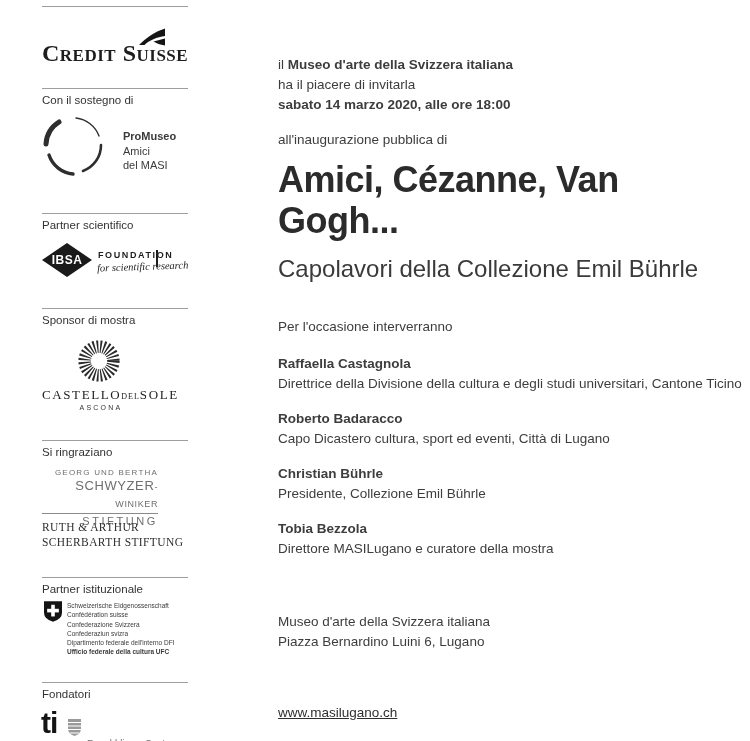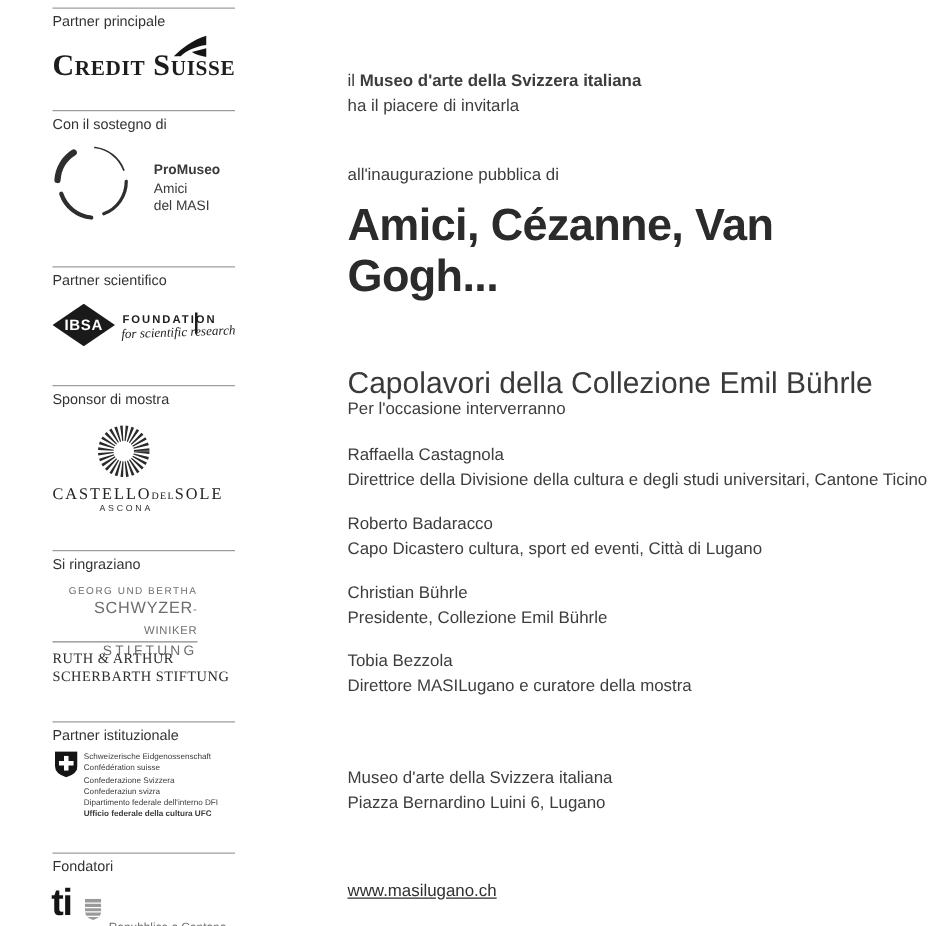--- a/index.html
+++ b/index.html
@@ -52,36 +52,35 @@
   .ti-text{position:absolute;left:87px;top:717px;font:9.5px/11.5px "Liberation Sans",sans-serif;color:#6f6f6f;margin-top:20px;}
 
   
   .mblock{position:absolute;left:278px;width:472px;font:13.5px/20px "Liberation Sans",sans-serif;color:#3d3d3d;}
   .greeting{top:-1px;line-height:21px;}
   .host{top:55px;}
   .host .bold, .bold{font-weight:bold;}
   .occasion{top:130px;}
   .ex-title{top:159px;width:445px;font-weight:bold;font-size:36px;line-height:41px;
             color:#2b2b2b;letter-spacing:-.5px;}
-  .ex-subtitle{top:255px;font-size:24px;line-height:28px;color:#3a3a3a;margin-top:38px;}
+  .ex-subtitle{top:255px;font-size:24px;line-height:28px;color:#3a3a3a;}
   .speakers-intro{top:317px;}
-  .speaker .name{font-weight:normal;}
+  .speaker .name{font-weight:bold;}
   .speaker .role{white-space:nowrap;}
   .sp1{top:354px;} .sp2{top:409px;} .sp3{top:464px;} .sp4{top:519px;}
   .venue{top:612px;}
   .site{top:703px;}
   .site a{color:#2f2f2f;}
 </style>
 </head>
 <body>
 
 <div id="page">
 
   <div class="rule" style="top:6px"></div>
-  <div class="slabel" style="top:11px">Partner principale</div>
 
   <div class="cs-wordmark">Credit Suisse</div>
   <svg class="cs-sails" width="27" height="18" viewBox="0 0 27 18">
     <path d="M0,17 C7,10 15,4 26,0.5 L26,8 C18,9 10,12.5 5.5,17 Z" fill="#151515"></path>
     <path d="M14.5,13.5 L26,10.5 L26,17.5 C21,16.5 17.5,15.5 14.5,13.5 Z" fill="#151515"></path>
   </svg>
 
   <div class="rule" style="top:88px"></div>
   <div class="slabel" style="top:93px">Con il sostegno di</div>
 
@@ -169,20 +168,21 @@
   </svg>
   <div class="ti-text">
     <div>Repubblica e Cantone</div>
     <div>Ticino</div>
   </div>
 
 
   <div class="mblock host">
     <div><span>il </span><span class="bold">Museo d'arte della Svizzera italiana</span></div>
     <div>ha il piacere di invitarla</div>
+    <div class="bold">sabato 14 marzo 2020, alle ore 18:00</div>
   </div>
 
   <div class="mblock occasion">all'inaugurazione pubblica di</div>
 
   <div class="mblock ex-title">Amici, Cézanne, Van Gogh...</div>
   <div class="mblock ex-subtitle">Capolavori della Collezione Emil Bührle</div>
 
   <div class="mblock speakers-intro">Per l'occasione interverranno</div>
 
   <div class="mblock speaker sp1">

